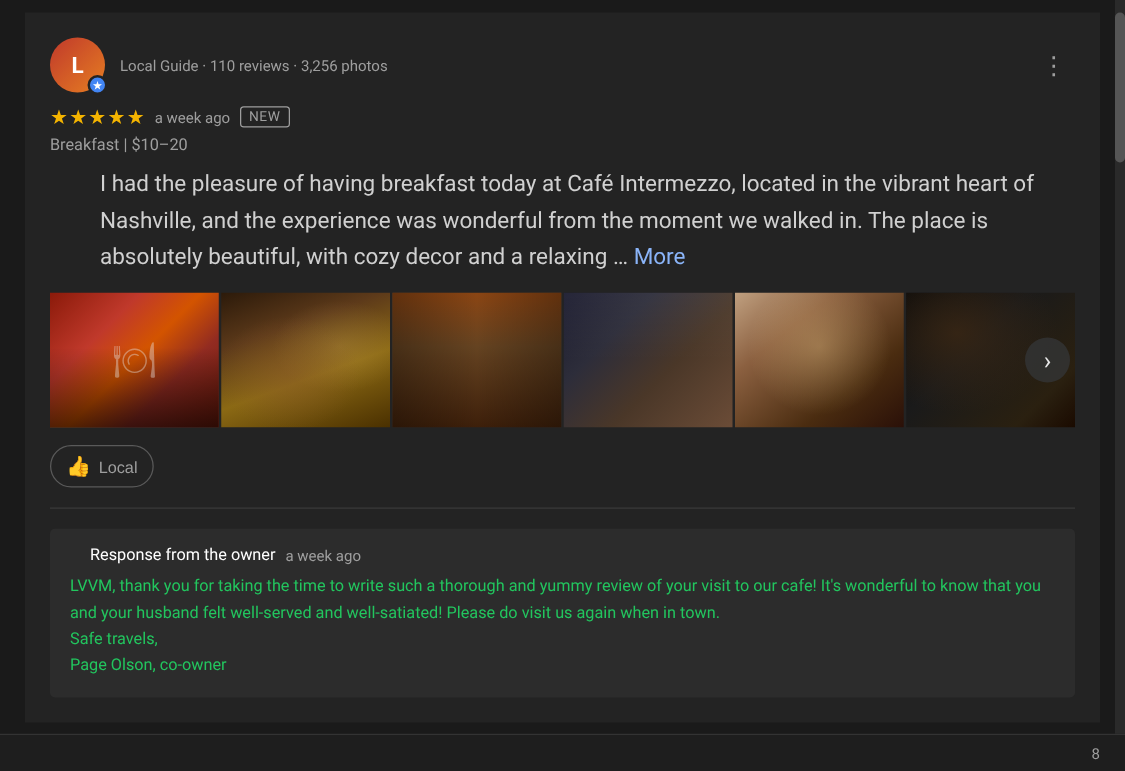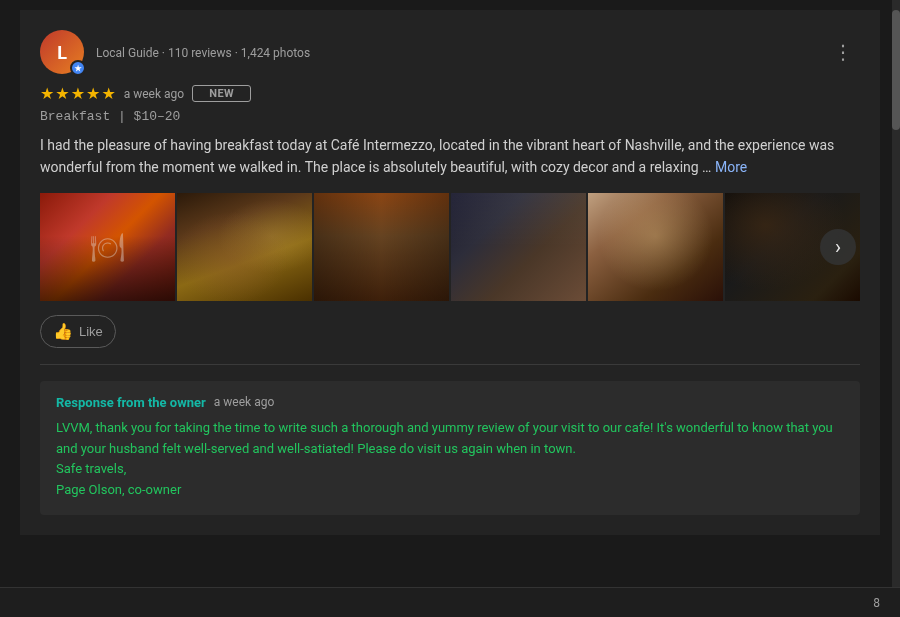--- a/index.html
+++ b/index.html
@@ -107,38 +107,38 @@
 
     .time-ago {
       font-size: 12px;
       color: #9e9e9e;
     }
 
     .new-badge {
       border: 1px solid #9e9e9e;
       color: #9e9e9e;
       font-size: 11px;
-      font-weight: 700;
-      padding: 1px 16px;
+      font-weight: 400;
+      padding: 1px 6px;
       border-radius: 3px;
       letter-spacing: 0.5px;
     }
 
     .category-row {
       font-size: 13px;
       color: #9e9e9e;
       margin-bottom: 10px;
-      font-family: Liberation Mono, monospace;
     }
 
     .review-text {
-      font-size: 14px;
+      font-size: 18px;
       line-height: 1.6;
       color: #d0d0d0;
       margin-bottom: 14px;
+      margin-left: 40px;
     }
 
     .review-text .more-link {
       color: #8ab4f8;
       cursor: pointer;
       text-decoration: none;
     }
 
     .photos-strip {
       display: flex;
@@ -281,22 +281,23 @@
 
     .owner-response-header {
       display: flex;
       align-items: center;
       gap: 8px;
       margin-bottom: 8px;
     }
 
     .owner-response-title {
       font-size: 13px;
-      font-weight: bold;
-      color: #14b8a6;
+      font-weight: normal;
+      color: #ffffff;
+      margin-left: 16px;
     }
 
     .owner-response-time {
       font-size: 12px;
       color: #9e9e9e;
     }
 
     .owner-response-text {
       font-size: 13px;
       line-height: 1.6;
@@ -352,21 +353,21 @@
 <div class="side-left"></div>
 
 <div class="review-panel" style="margin-left: 20px; width: 860px;">
 
   <div class="reviewer-header">
     <div class="avatar">
       <span>L</span>
       <div class="avatar-badge">★</div>
     </div>
     <div class="reviewer-info">
-      <div class="reviewer-meta">Local Guide · 110 reviews · 1,424 photos</div>
+      <div class="reviewer-meta">Local Guide · 110 reviews · 3,256 photos</div>
     </div>
     <div class="more-options">⋮</div>
   </div>
 
   <div class="rating-row">
     <div class="stars">
       <span class="star">★</span>
       <span class="star">★</span>
       <span class="star">★</span>
       <span class="star">★</span>
@@ -389,21 +390,21 @@
     <div class="photo-item photo-3"></div>
     <div class="photo-item photo-4"></div>
     <div class="photo-item photo-5"></div>
     <div class="photo-item photo-6"></div>
     <div class="photos-nav">›</div>
   </div>
 
   <div class="like-row">
     <button class="like-button">
       <span class="like-icon">👍</span>
-      <span>Like</span>
+      <span>Local</span>
     </button>
   </div>
 
   <div class="owner-response">
     <div class="owner-response-header">
       <span class="owner-response-title">Response from the owner</span>
       <span class="owner-response-time">a week ago</span>
     </div>
     <div class="owner-response-text">
       LVVM, thank you for taking the time to write such a thorough and yummy review of your visit to our cafe!

